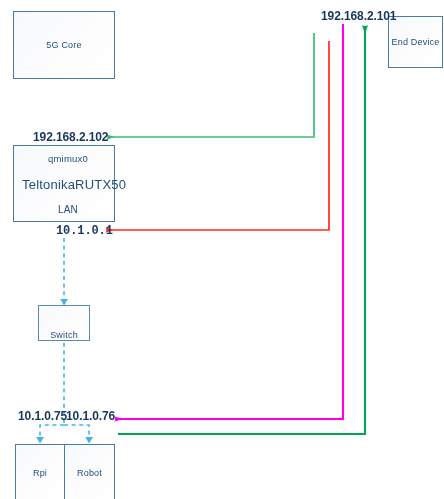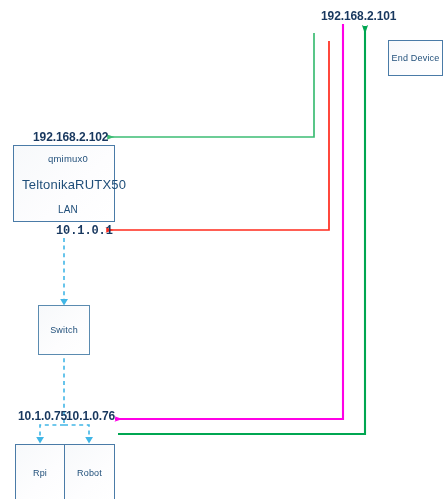--- a/index.html
+++ b/index.html
@@ -40,33 +40,34 @@
     letter-spacing: 0.2px;
   }
   .node .lbl {
     text-align: center;
     width: 100%;
   }
   #node-5g-core {
     left: 13px; top: 11px; width: 102px; height: 68px;
   }
   #node-end-device {
-    left: 388px; top: 16px; width: 55px; height: 36px; margin-top: 24px;
+    left: 388px; top: 16px; width: 55px; height: 52px;
   }
   #node-router {
     left: 13px; top: 145px; width: 102px; height: 77px;
     justify-content: space-between;
     padding: 7px 0 6px 8px;
   }
   #node-router .lbl-top { font-size: 9.5px; }
   #node-router .lbl-mid { font-size: 13px; }
   #node-router .lbl-bot { font-size: 10px; }
   #node-switch {
-    left: 38px; top: 305px; width: 52px; height: 50px;
+    left: 38px; top: 305px; width: 52px; height: 36px;
     border-color: #5b8bb0;
+    justify-content: flex-end;
   }
   #node-rpi {
     left: 15px; top: 444px; width: 50px; height: 58px;
   }
   #node-robot {
     left: 64px; top: 444px; width: 51px; height: 58px;
   }
   .iplabel {
     position: absolute;
     font-size: 12px;
@@ -117,20 +118,23 @@
 
     <path d="M314,33 L314,137 L107,137" fill="none" stroke="#3dbd74" stroke-width="1.7" marker-end="url(#arrow-green-light)"></path>
 
     <path d="M329,41 L329,230 L106,230" fill="none" stroke="#ff2a1c" stroke-width="1.7" marker-end="url(#arrow-red)"></path>
 
     <path d="M343,24 L343,419 L115,419" fill="none" stroke="#ff00e6" stroke-width="2.1" marker-end="url(#arrow-magenta)"></path>
 
     <path d="M118,434 L365,434 L365,26" fill="none" stroke="#00a651" stroke-width="2.1" marker-end="url(#arrow-green-dark)"></path>
   </svg>
 
+  <div class="node" id="node-5g-core">
+    <span class="lbl">5G Core</span>
+  </div>
 
   <div class="node" id="node-end-device">
     <span class="lbl">End Device</span>
   </div>
 
   <div class="node" id="node-router">
     <span class="lbl lbl-top">qmimux0</span>
     <span class="lbl lbl-mid">TeltonikaRUTX50</span>
     <span class="lbl lbl-bot">LAN</span>
   </div>

